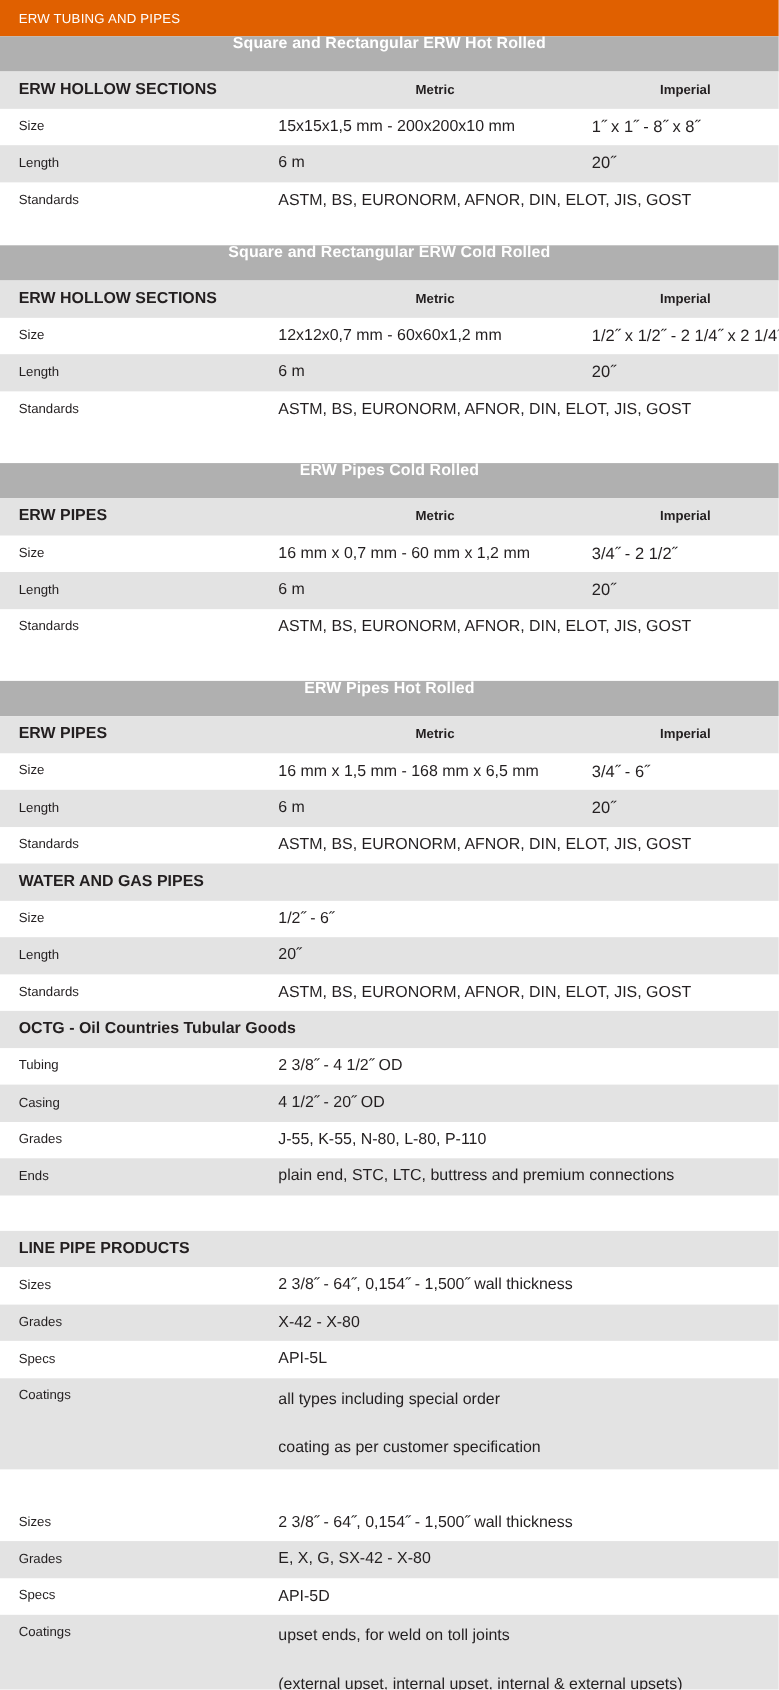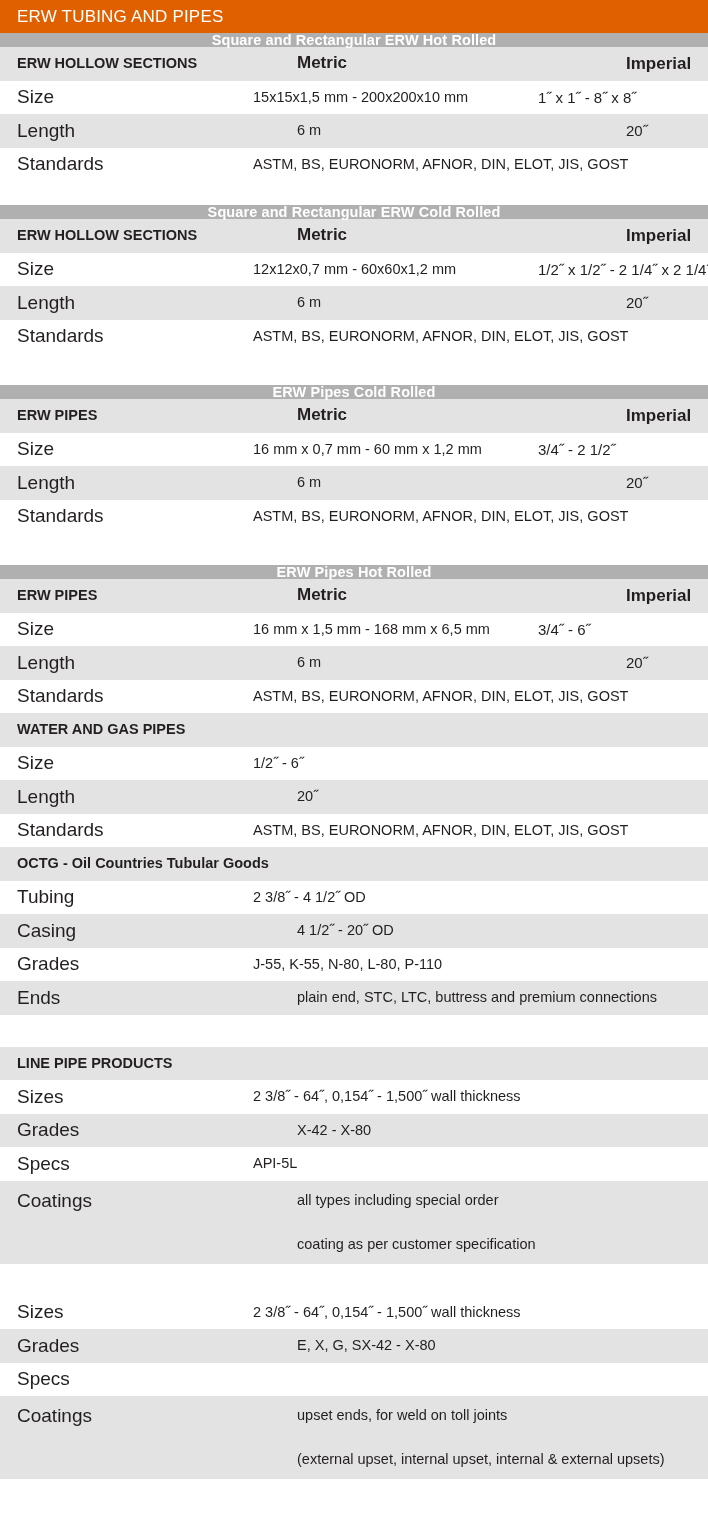--- a/index.html
+++ b/index.html
@@ -26,32 +26,32 @@
   .title-bar {
     background: #e06000;
     height: 33px;
     display: flex;
     align-items: center;
     padding: 0 0 0 17px;
     box-sizing: border-box;
   }
   .title-bar .title-text {
     color: #ffffff;
-    font-size: 17px;
+    font-size: 12px;
     letter-spacing: 0.2px;
     line-height: 1;
     font-weight: 400;
   }
 
   
   .band {
     background: #b0b0b0;
-    height: 14px;
+    height: 32px;
     display: flex;
-    align-items: center;
+    align-items: flex-start;
     justify-content: center;
   }
   .band .band-text {
     color: #ffffff;
     font-size: 14.5px;
     font-weight: 700;
     letter-spacing: 0.1px;
     line-height: 1;
   }
 
@@ -66,35 +66,35 @@
   .rows { width: 100%; }
 
   .row {
     display: flex;
     align-items: center;
     min-height: 33.5px;
     box-sizing: border-box;
     padding-left: 17px;
     padding-right: 0;
   }
-  .row.shade  { background: #e3e3e3; gap: 44px; }
+  .row.shade  { background: #e3e3e3; }
   .row.plain  { background: #ffffff; }
 
   .row.tall {
     min-height: 56px;
     align-items: flex-start;
     padding-top: 9px;
     padding-bottom: 9px;
   }
 
   
   .c1 {
     width: 236px;
     flex: 0 0 236px;
-    font-size: 19px;
+    font-size: 12px;
     line-height: 1.15;
   }
   .c2 {
     width: 285px;
     flex: 0 0 285px;
     font-size: 14.5px;
     line-height: 1.45;
     white-space: nowrap;
   }
   .c3 {
@@ -113,21 +113,22 @@
   .hdr .c1,
   .hdr .c2,
   .hdr .c3 { font-weight: 700; }
 
   .hdr-label {
     font-weight: 700;
     font-size: 14.5px;
   }
   .colhead {
     font-weight: 400;
-    font-size: 17px;
+    font-size: 12px;
+    text-align: center;
   }
 
   .sub { display: block; }
   .sub + .sub { margin-top: 23px; }
 </style>
 </head>
 <body>
 
 <div class="page">
 
@@ -314,20 +315,21 @@
     <div class="row plain">
       <span class="c1">Sizes</span>
       <span class="c2 wide">2 3/8˝ - 64˝, 0,154˝ - 1,500˝ wall thickness</span>
     </div>
     <div class="row shade">
       <span class="c1">Grades</span>
       <span class="c2 wide">E, X, G, SX-42 - X-80</span>
     </div>
     <div class="row plain">
       <span class="c1">Specs</span>
+      <span class="c2 wide">API-5D</span>
     </div>
     <div class="row shade tall">
       <span class="c1">Coatings</span>
       <span class="c2 wide">
         <span class="sub">upset ends, for weld on toll joints</span>
         <span class="sub">(external upset, internal upset, internal &amp; external upsets)</span>
       </span>
     </div>
   </div>
 

